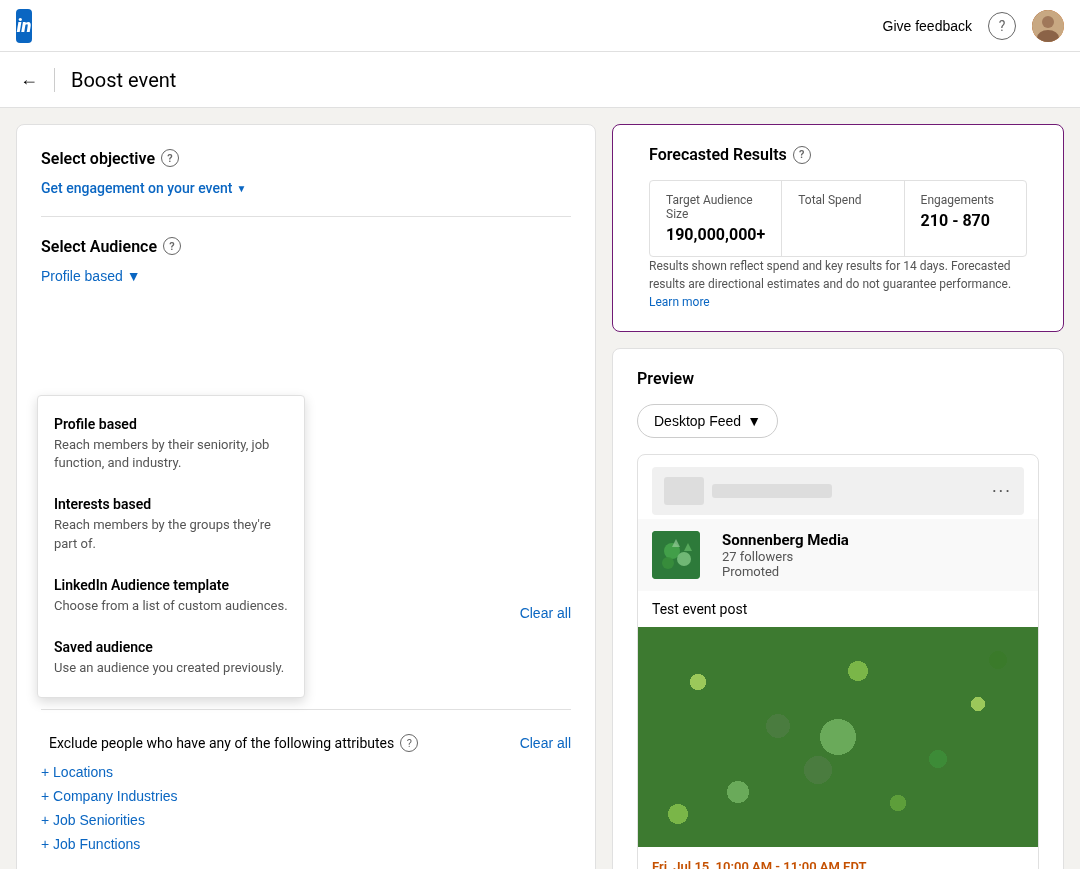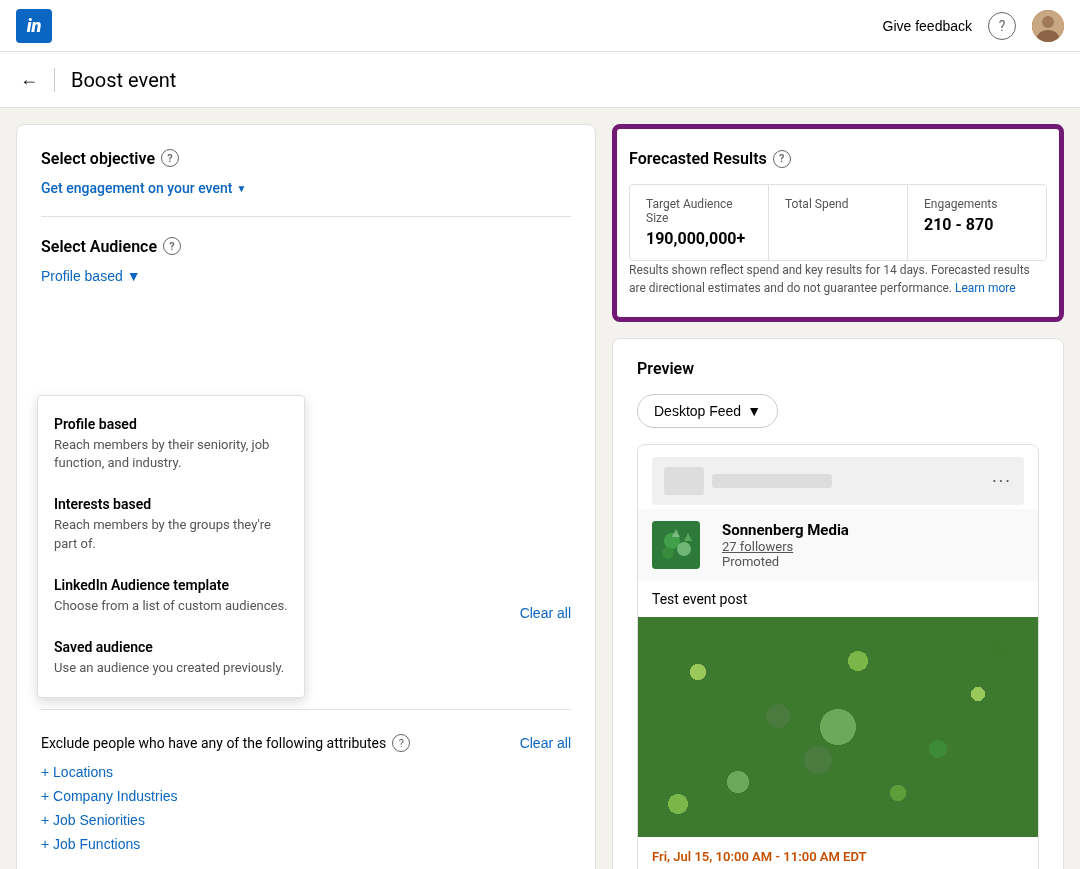--- a/index.html
+++ b/index.html
@@ -10,21 +10,21 @@
       background: #fff;
       height: 52px;
       display: flex;
       align-items: center;
       justify-content: space-between;
       padding: 0 16px;
       border-bottom: 1px solid #e0e0e0;
     }
     .top-nav-left { display: flex; align-items: center; gap: 10px; }
     .linkedin-logo {
-      width: 36px; height: 34px;
+      width: 16px; height: 34px;
       background: #0a66c2;
       border-radius: 4px;
       display: flex; align-items: center; justify-content: center;
       color: #fff; font-weight: 900; font-size: 18px; font-style: italic;
     }
     .top-nav-right { display: flex; align-items: center; gap: 16px; }
     .give-feedback-btn {
       background: none; border: none; cursor: pointer;
       font-size: 14px; color: #000; font-weight: 500;
     }
@@ -126,21 +126,21 @@
       font-size: 14px; font-weight: 600; color: #000;
       margin-bottom: 4px;
     }
     .dropdown-item-desc {
       font-size: 13px; color: #555; line-height: 1.4;
     }
 
     
     .attributes-header {
       display: flex; align-items: center; justify-content: space-between;
-      margin-top: 16px; margin-bottom: 12px;
+      margin-top: 16px; margin-bottom: 12px; margin-left: 8px;
     }
     .attributes-title {
       font-size: 14px; color: #000;
       display: flex; align-items: center; gap: 6px;
     }
     .clear-all-btn {
       background: none; border: none; cursor: pointer;
       color: #0a66c2; font-size: 14px; font-weight: 500;
     }
 
@@ -167,22 +167,22 @@
     .right-panel {
       flex: 1;
       display: flex;
       flex-direction: column;
       gap: 16px;
     }
 
     .forecasted-card {
       background: #fff;
       border-radius: 8px;
-      border: 5px solid #701a75;
-      padding: 20px 12px;
+      border: 1px solid #701a75;
+      padding: 20px 36px;
     }
     .forecasted-title {
       font-size: 16px; font-weight: 600;
       display: flex; align-items: center; gap: 6px;
       margin-bottom: 16px;
     }
     .metrics-row {
       display: flex;
       border: 1px solid #e0e0e0;
       border-radius: 4px;
@@ -227,21 +227,21 @@
       background: #f9f9f9;
     }
     .ad-header-left { display: flex; gap: 22px; align-items: center; }
     .ad-avatar {
       width: 48px; height: 48px; border-radius: 4px;
       background: linear-gradient(135deg, #2d7a3a, #4caf50, #81c784);
       display: flex; align-items: center; justify-content: center;
       font-size: 22px;
     }
     .ad-company-name { font-size: 15px; font-weight: 700; color: #000; }
-    .ad-followers { font-size: 13px; color: #555; text-decoration: underline; }
+    .ad-followers { font-size: 13px; color: #555; }
     .ad-promoted { font-size: 13px; color: #555; }
     .three-dots { font-size: 18px; color: #555; cursor: pointer; letter-spacing: 2px; }
 
     .ad-text { padding: 10px 14px; font-size: 14px; color: #000; }
 
     .ad-footer {
       padding: 12px 14px;
       background: #fff;
     }
     .ad-event-date { font-size: 13px; color: #c55000; font-weight: 600; margin-bottom: 4px; }

